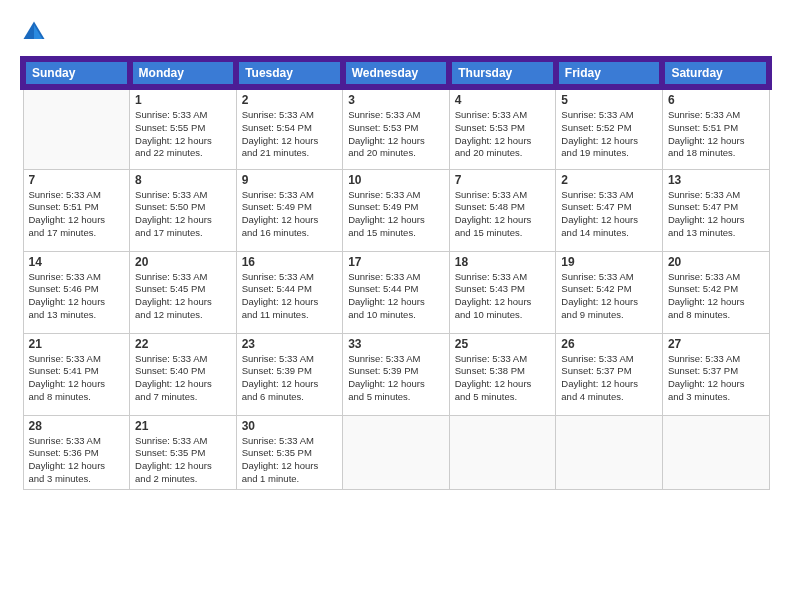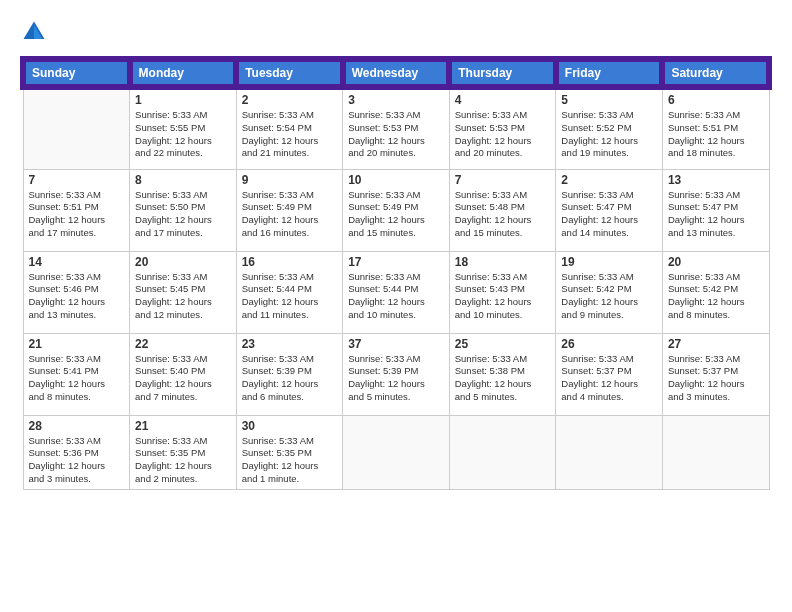--- a/index.html
+++ b/index.html
@@ -291,21 +291,21 @@
 and 7 minutes.</div>
           </td>
           <td>
             <span class="day-num">23</span>
             <div class="cell-info" style="white-space: pre-line;">Sunrise: 5:33 AM
 Sunset: 5:39 PM
 Daylight: 12 hours
 and 6 minutes.</div>
           </td>
           <td>
-            <span class="day-num">37</span>
+            <span class="day-num">33</span>
             <div class="cell-info" style="white-space: pre-line;">Sunrise: 5:33 AM
 Sunset: 5:39 PM
 Daylight: 12 hours
 and 5 minutes.</div>
           </td>
           <td>
             <span class="day-num">25</span>
             <div class="cell-info" style="white-space: pre-line;">Sunrise: 5:33 AM
 Sunset: 5:38 PM
 Daylight: 12 hours

